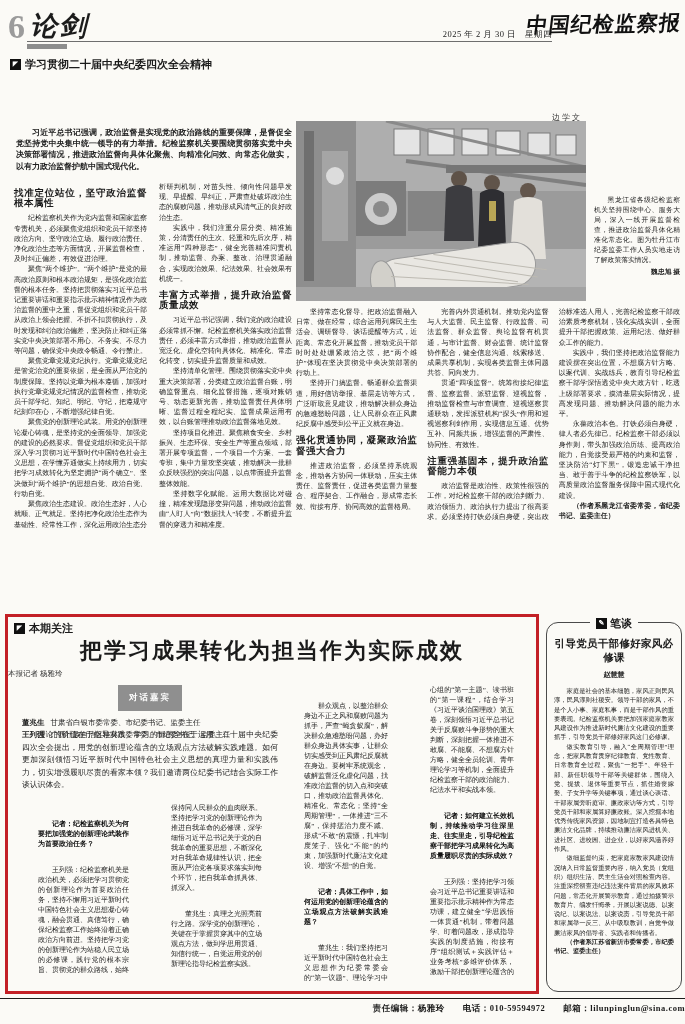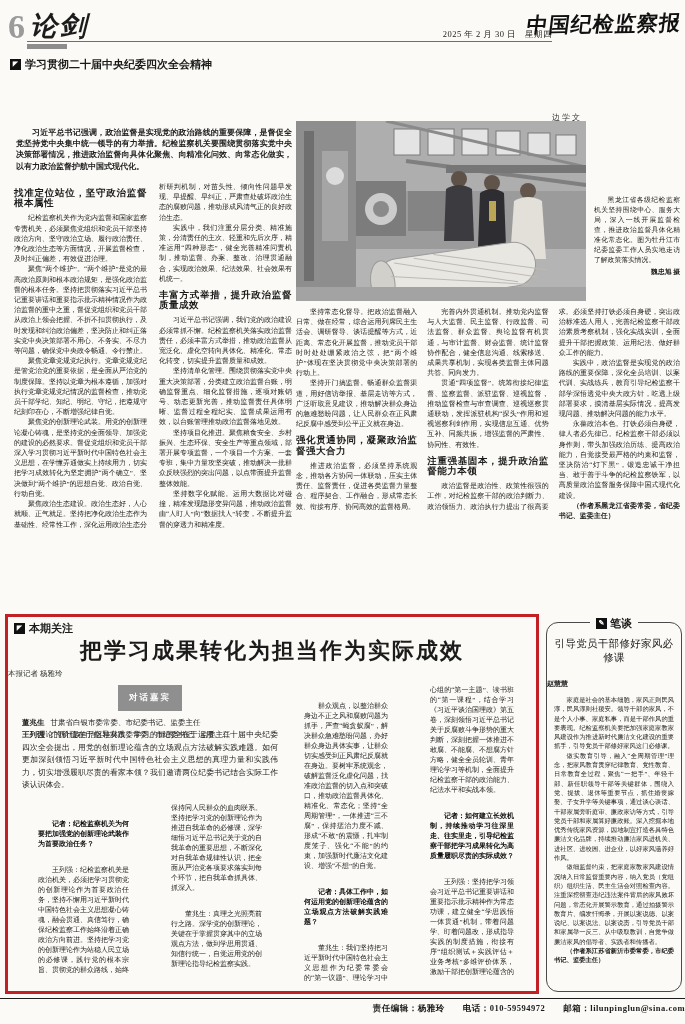--- a/index.html
+++ b/index.html
@@ -56,22 +56,22 @@
            font-size:7px;line-height:10px;text-align:justify;}
   .qa-right{position:absolute;left:280px;top:68px;width:242px;height:298px;column-count:2;column-gap:10px;
             font-size:7px;line-height:10px;text-align:justify;}
   .qa-left p,.qa-right p{margin:16px;text-indent:2em;}
   .q{font-weight:bold;color:#101010;}
   
   .bitan{position:absolute;left:546px;top:622px;width:136px;height:370px;border:1px solid #4a4a4a;border-radius:12px;
          background:#fbfaf6;box-sizing:border-box;}
   .bitan-label{position:absolute;left:50%;transform:translateX(-50%);top:-7px;background:#fbfaf6;padding:0 6px;
                display:flex;align-items:center;gap:3px;font-size:11px;font-weight:bold;white-space:nowrap;}
-  .bitan-hl{margin:14px 4px 0 4px;text-align:center;font-size:10.5px;font-weight:400;letter-spacing:.3px;}
-  .bitan-author{text-align:left;font-size:7px;font-weight:bold;margin-top:14px;color:#222;}
+  .bitan-hl{margin:14px 4px 0 4px;text-align:center;font-size:10.5px;font-weight:700;letter-spacing:.3px;}
+  .bitan-author{text-align:center;font-size:7px;font-weight:bold;margin-top:5px;color:#222;}
   .bitan-body{margin:6px 7px 0 7px;font-size:6.3px;line-height:9.3px;text-align:justify;}
   .bitan-body p{margin:0;text-indent:2em;}
   
   .footer{position:absolute;left:0;top:998px;width:685px;border-top:1.5px solid #1b1b1b;}
   .footer-text{text-align:right;font-size:8.5px;font-weight:bold;margin-top:4px;letter-spacing:.5px;}
 </style>
 </head>
 <body>
 
 <div class="page">
@@ -165,21 +165,21 @@
 
   <div class="cols-right">
     <p>坚持常态化督导。把政治监督融入日常、做在经常，综合运用列席民主生活会、调研督导、谈话提醒等方式，近距离、常态化开展监督，推动党员干部时时处处绷紧政治之弦，把“两个维护”体现在坚决贯彻党中央决策部署的行动上。</p>
     <p>坚持开门搞监督。畅通群众监督渠道，用好信访举报、基层走访等方式，广泛听取意见建议，推动解决群众身边的急难愁盼问题，让人民群众在正风肃纪反腐中感受到公平正义就在身边。</p>
     <h3 class="subhead">强化贯通协同，凝聚政治监督强大合力</h3>
     <p>推进政治监督，必须坚持系统观念，推动各方协同一体联动，压实主体责任、监督责任，促进各类监督力量整合、程序契合、工作融合，形成常态长效、衔接有序、协同高效的监督格局。</p>
     <p>完善内外贯通机制。推动党内监督与人大监督、民主监督、行政监督、司法监督、群众监督、舆论监督有机贯通，与审计监督、财会监督、统计监督协作配合，健全信息沟通、线索移送、成果共享机制，实现各类监督主体同题共答、同向发力。</p>
     <p>贯通“四项监督”。统筹衔接纪律监督、监察监督、派驻监督、巡视监督，推动监督检查与审查调查、巡视巡察贯通联动，发挥派驻机构“探头”作用和巡视巡察利剑作用，实现信息互通、优势互补、同频共振，增强监督的严肃性、协同性、有效性。</p>
     <h3 class="subhead">注重强基固本，提升政治监督能力本领</h3>
     <p>政治监督是政治性、政策性很强的工作，对纪检监察干部的政治判断力、政治领悟力、政治执行力提出了很高要求。必须坚持打铁必须自身硬，突出政治标准选人用人，完善纪检监察干部政治素质考察机制，强化实战实训，全面提升干部把握政策、运用纪法、做好群众工作的能力。</p>
-    <p>实践中，政治监督是实现党的政治路线的重要保障，深化全员培训、以案代训、实战练兵，教育引导纪检监察干部学深悟透党中央大政方针，吃透上级部署要求，摸清基层实际情况，提高发现问题、推动解决问题的能力水平。</p>
+    <p>实践中，我们坚持把政治监督能力建设摆在突出位置，不想腐方针方略、以案代训、实战练兵，教育引导纪检监察干部学深悟透党中央大政方针，吃透上级部署要求，摸清基层实际情况，提高发现问题、推动解决问题的能力水平。</p>
     <p>永葆政治本色。打铁必须自身硬，律人者必先律己。纪检监察干部必须以身作则，带头加强政治历练、提高政治能力，自觉接受最严格的约束和监督，坚决防治“灯下黑”，锻造忠诚干净担当、敢于善于斗争的纪检监察铁军，以高质量政治监督服务保障中国式现代化建设。</p>
     <p class="attribution">（作者系黑龙江省委常委，省纪委书记、监委主任）</p>
   </div>
 
   <div class="focus">
     <div class="focus-label">
       <span class="sq-icon">◤</span>
       <span>本期关注</span>
     </div>
     <h2 class="focus-hl" style="margin:0;">把学习成果转化为担当作为实际成效</h2>

